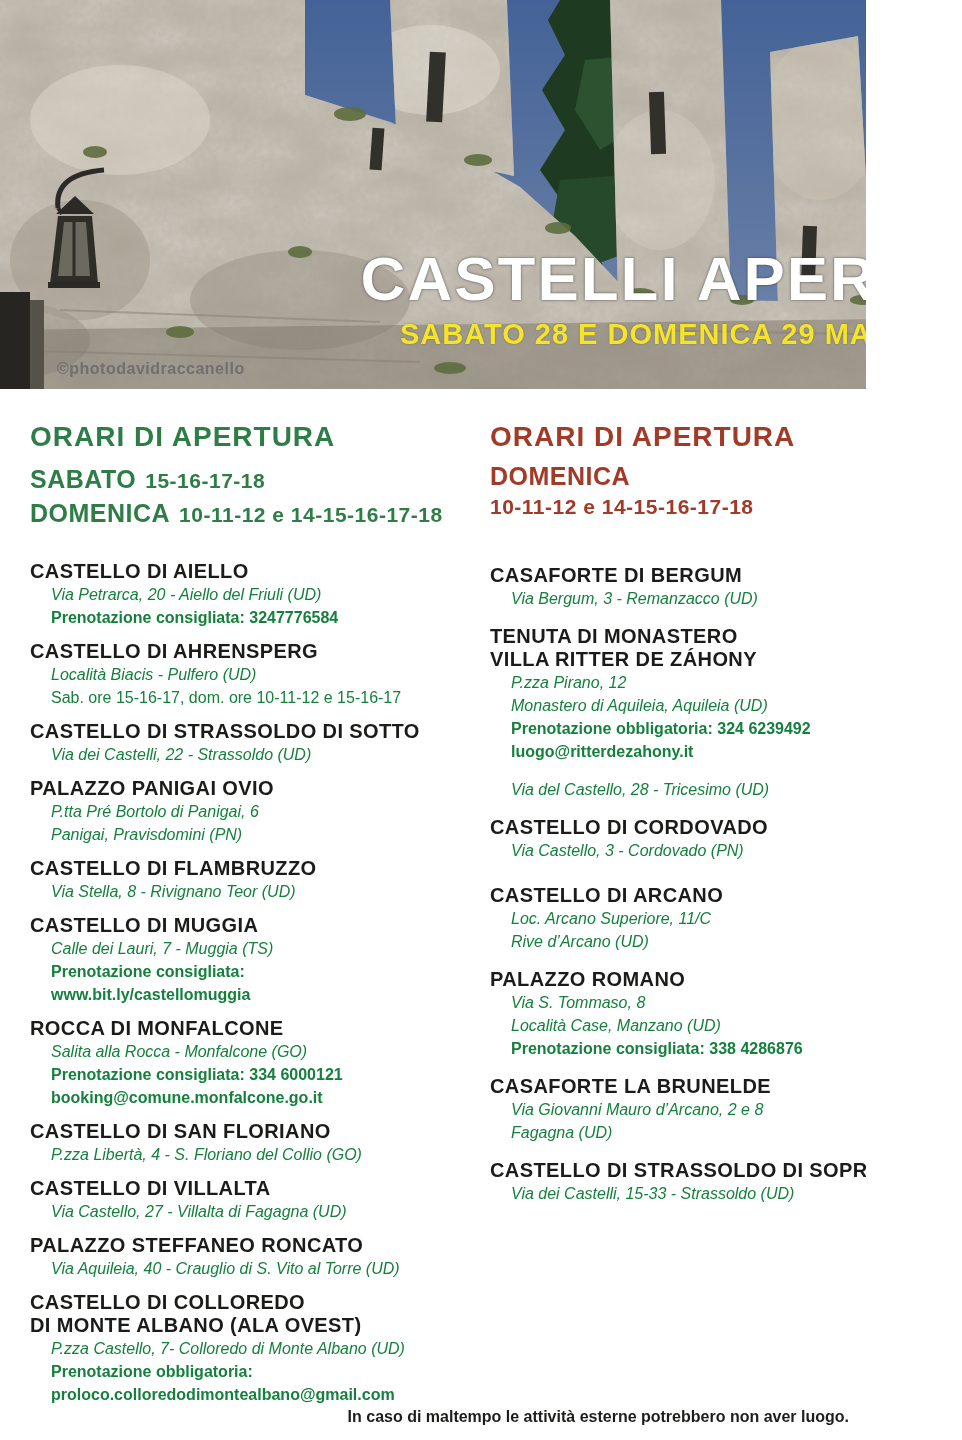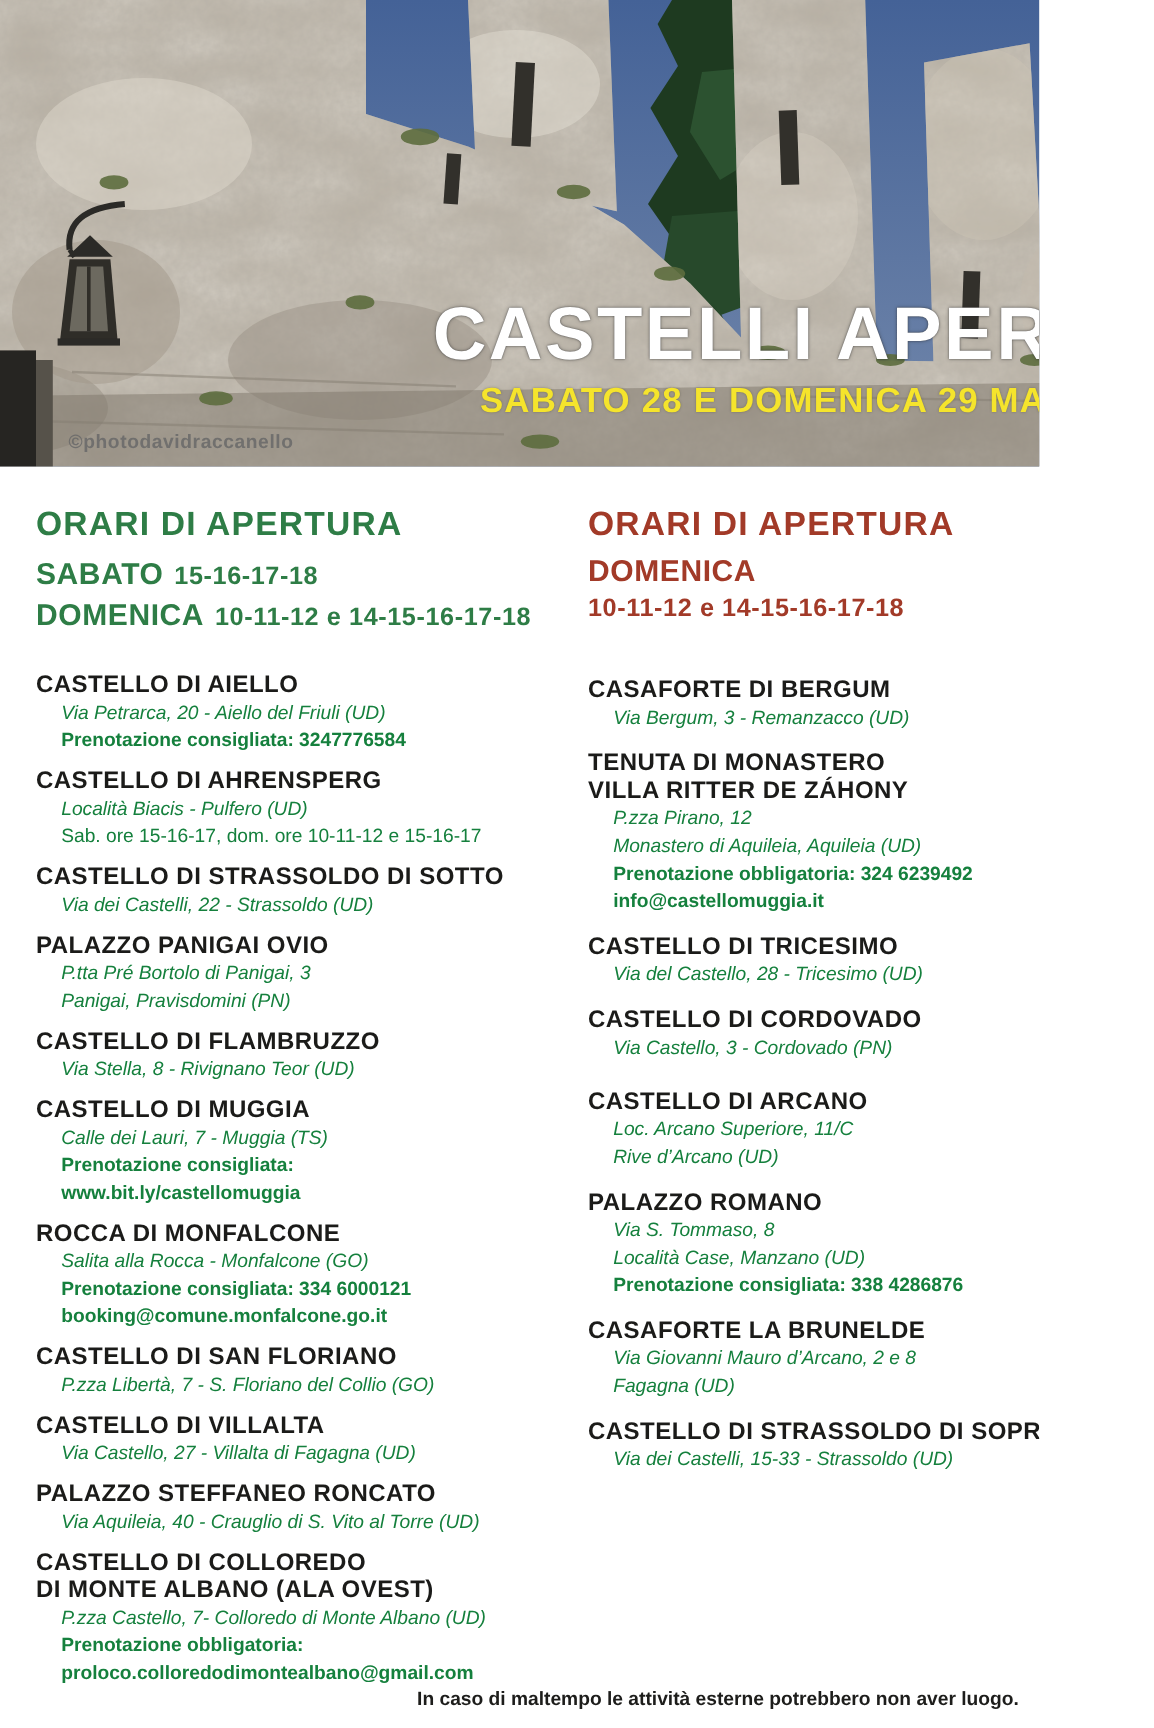--- a/index.html
+++ b/index.html
@@ -180,42 +180,42 @@
           <div class="entry-name">CASTELLO DI AHRENSPERG</div>
           <div class="entry-line italic">Località Biacis - Pulfero (UD)</div>
           <div class="entry-line regular">Sab. ore 15-16-17, dom. ore 10-11-12 e 15-16-17</div>
         </div>
         <div class="entry">
           <div class="entry-name">CASTELLO DI STRASSOLDO DI SOTTO</div>
           <div class="entry-line italic">Via dei Castelli, 22 - Strassoldo (UD)</div>
         </div>
         <div class="entry">
           <div class="entry-name">PALAZZO PANIGAI OVIO</div>
-          <div class="entry-line italic">P.tta Pré Bortolo di Panigai, 3</div>
+          <div class="entry-line italic">P.tta Pré Bortolo di Panigai, 6</div>
           <div class="entry-line italic">Panigai, Pravisdomini (PN)</div>
         </div>
         <div class="entry">
           <div class="entry-name">CASTELLO DI FLAMBRUZZO</div>
           <div class="entry-line italic">Via Stella, 8 - Rivignano Teor (UD)</div>
         </div>
         <div class="entry">
           <div class="entry-name">CASTELLO DI MUGGIA</div>
           <div class="entry-line italic">Calle dei Lauri, 7 - Muggia (TS)</div>
           <div class="entry-line bold">Prenotazione consigliata:</div>
           <div class="entry-line bold">www.bit.ly/castellomuggia</div>
         </div>
         <div class="entry">
           <div class="entry-name">ROCCA DI MONFALCONE</div>
           <div class="entry-line italic">Salita alla Rocca - Monfalcone (GO)</div>
           <div class="entry-line bold">Prenotazione consigliata: 334 6000121</div>
           <div class="entry-line bold">booking@comune.monfalcone.go.it</div>
         </div>
         <div class="entry">
           <div class="entry-name">CASTELLO DI SAN FLORIANO</div>
-          <div class="entry-line italic">P.zza Libertà, 7 - S. Floriano del Collio (GO)</div>
+          <div class="entry-line italic">P.zza Libertà, 4 - S. Floriano del Collio (GO)</div>
         </div>
         <div class="entry">
           <div class="entry-name">CASTELLO DI VILLALTA</div>
           <div class="entry-line italic">Via Castello, 27 - Villalta di Fagagna (UD)</div>
         </div>
         <div class="entry">
           <div class="entry-name">PALAZZO STEFFANEO RONCATO</div>
           <div class="entry-line italic">Via Aquileia, 40 - Crauglio di S. Vito al Torre (UD)</div>
         </div>
         <div class="entry">
@@ -242,24 +242,23 @@
         <div class="entry">
           <div class="entry-name">CASAFORTE DI BERGUM</div>
           <div class="entry-line italic">Via Bergum, 3 - Remanzacco (UD)</div>
         </div>
         <div class="entry">
           <div class="entry-name">TENUTA DI MONASTERO</div>
           <div class="entry-name">VILLA RITTER DE ZÁHONY</div>
           <div class="entry-line italic">P.zza Pirano, 12</div>
           <div class="entry-line italic">Monastero di Aquileia, Aquileia (UD)</div>
           <div class="entry-line bold">Prenotazione obbligatoria: 324 6239492</div>
-          <div class="entry-line bold">info@castellomuggia.it</div>
-        </div>
-        <div class="entry">
-          <div class="entry-name">CASTELLO DI TRICESIMO</div>
+          <div class="entry-line bold">luogo@ritterdezahony.it</div>
+        </div>
+        <div class="entry">
           <div class="entry-line italic">Via del Castello, 28 - Tricesimo (UD)</div>
         </div>
         <div class="entry">
           <div class="entry-name">CASTELLO DI CORDOVADO</div>
           <div class="entry-line italic">Via Castello, 3 - Cordovado (PN)</div>
         </div>
         <div class="entry extra-gap">
           <div class="entry-name">CASTELLO DI ARCANO</div>
           <div class="entry-line italic">Loc. Arcano Superiore, 11/C</div>
           <div class="entry-line italic">Rive d’Arcano (UD)</div>

